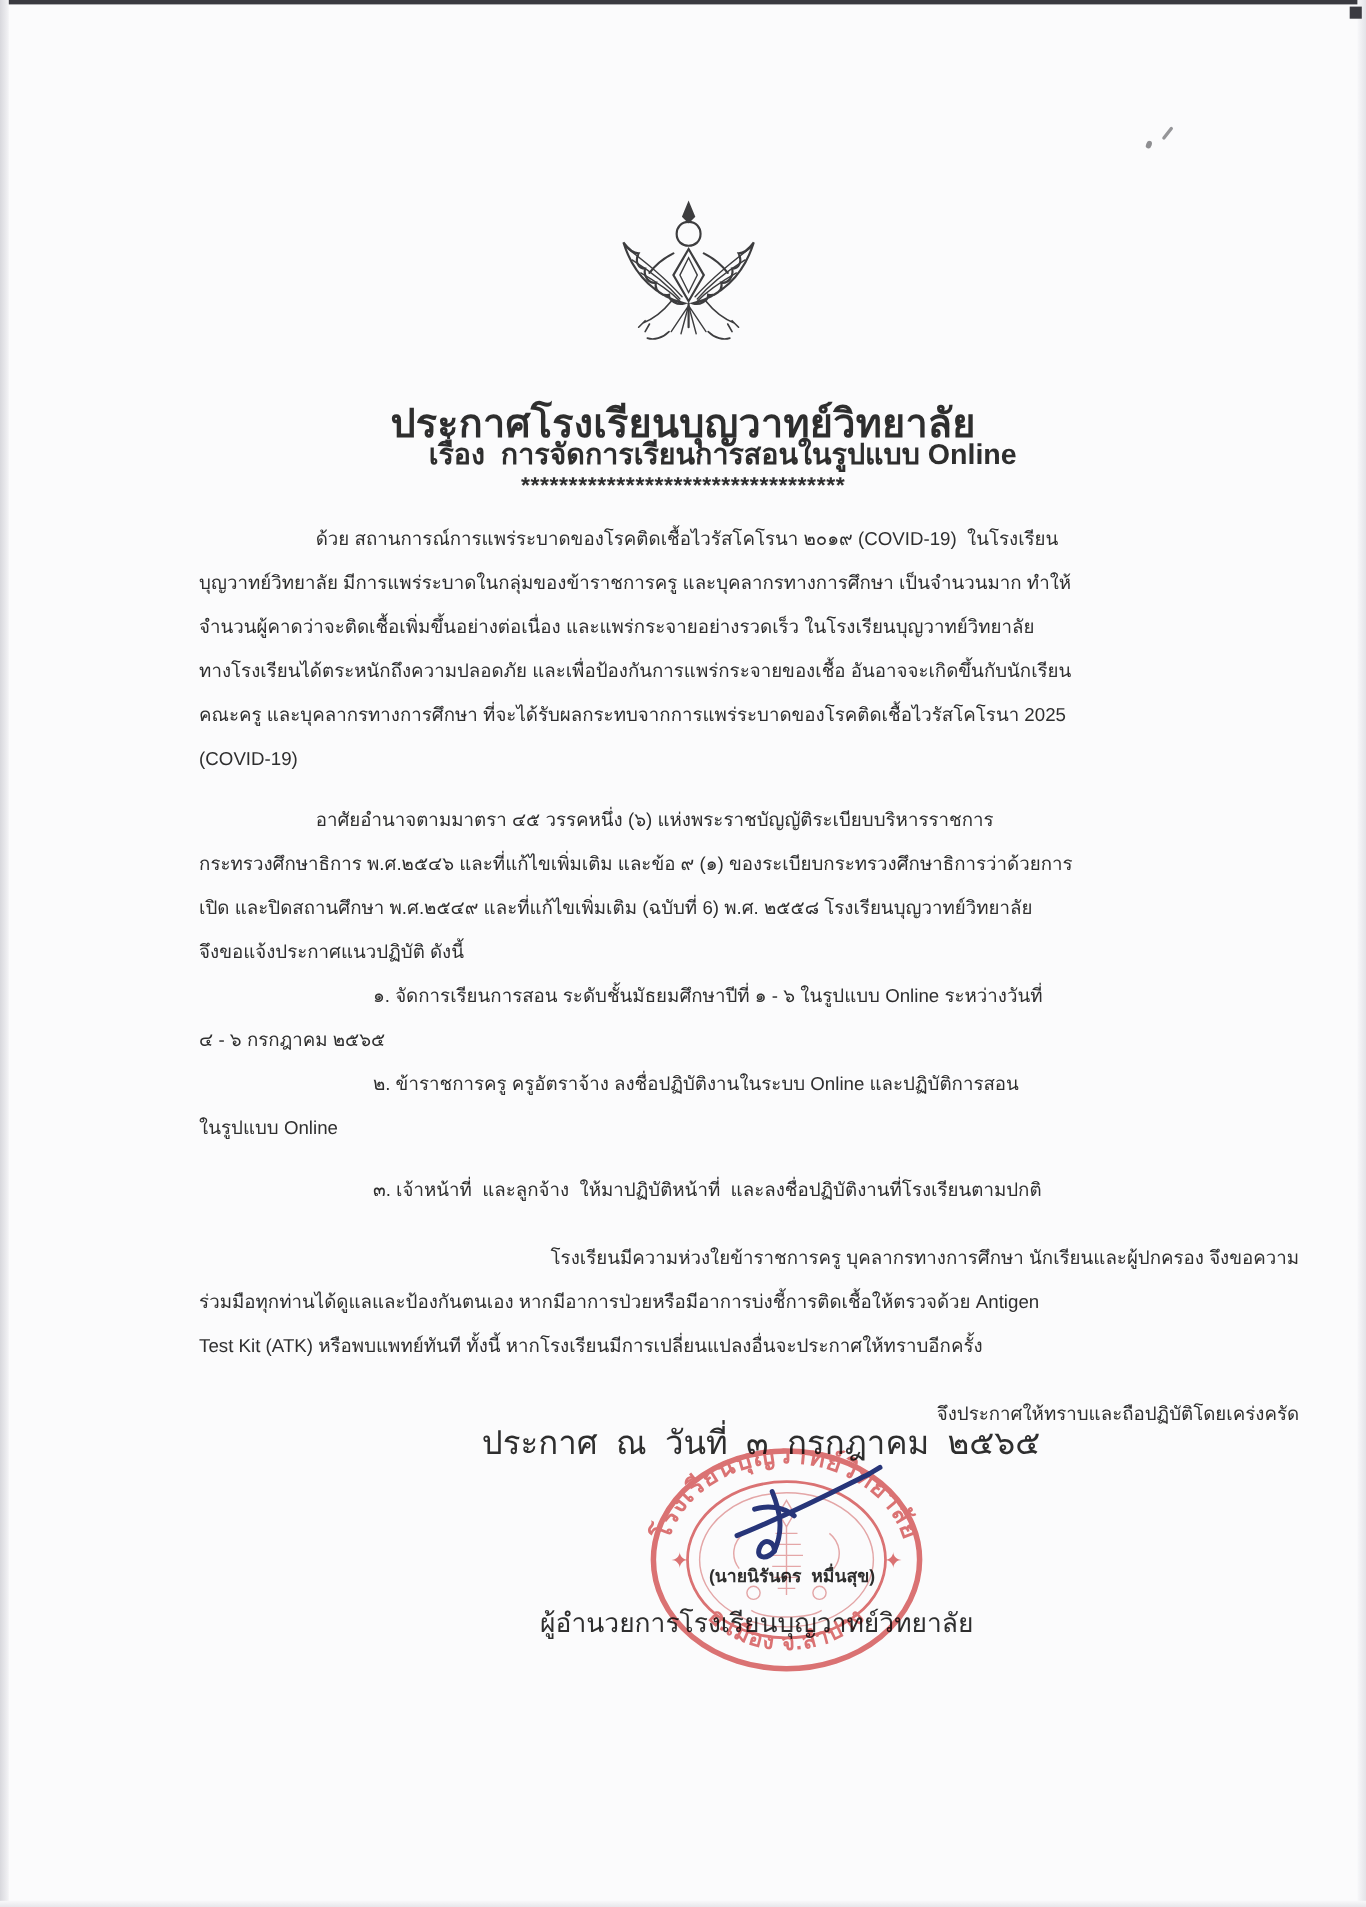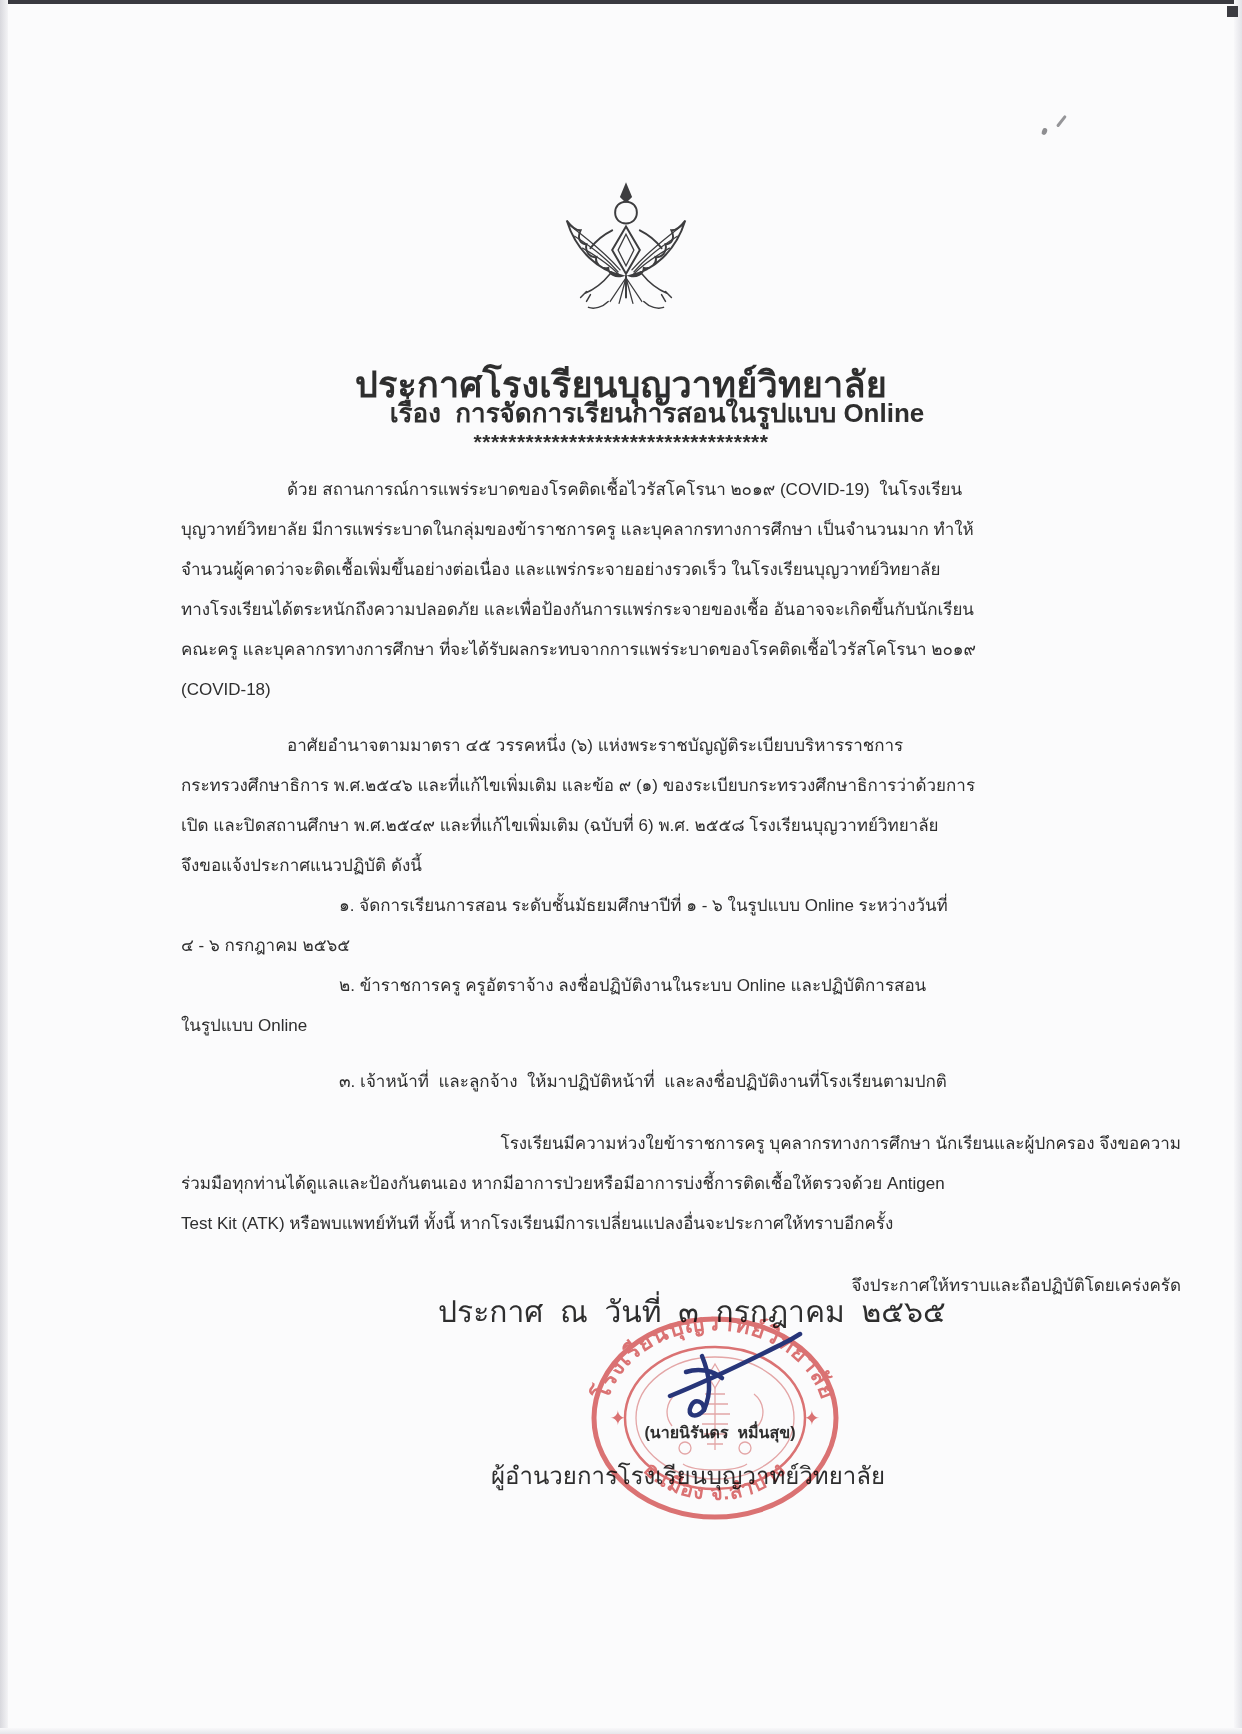--- a/index.html
+++ b/index.html
@@ -94,22 +94,22 @@
 
   <div class="doc-title">ประกาศโรงเรียนบุญวาทย์วิทยาลัย</div>
   <div class="doc-subject">เรื่อง  การจัดการเรียนการสอนในรูปแบบ Online</div>
   <div class="doc-divider">**********************************</div>
 
   <div class="body-text">
       <div class="line ind1">ด้วย สถานการณ์การแพร่ระบาดของโรคติดเชื้อไวรัสโคโรนา ๒๐๑๙ (COVID-19)  ในโรงเรียน</div>
       <div class="line">บุญวาทย์วิทยาลัย มีการแพร่ระบาดในกลุ่มของข้าราชการครู และบุคลากรทางการศึกษา เป็นจำนวนมาก ทำให้</div>
       <div class="line">จำนวนผู้คาดว่าจะติดเชื้อเพิ่มขึ้นอย่างต่อเนื่อง และแพร่กระจายอย่างรวดเร็ว ในโรงเรียนบุญวาทย์วิทยาลัย</div>
       <div class="line">ทางโรงเรียนได้ตระหนักถึงความปลอดภัย และเพื่อป้องกันการแพร่กระจายของเชื้อ อันอาจจะเกิดขึ้นกับนักเรียน</div>
-      <div class="line">คณะครู และบุคลากรทางการศึกษา ที่จะได้รับผลกระทบจากการแพร่ระบาดของโรคติดเชื้อไวรัสโคโรนา ๒๐๑๙</div>
-      <div class="line">(COVID-18)</div>
+      <div class="line">คณะครู และบุคลากรทางการศึกษา ที่จะได้รับผลกระทบจากการแพร่ระบาดของโรคติดเชื้อไวรัสโคโรนา 2025</div>
+      <div class="line">(COVID-19)</div>
       <div class="line ind1 gap">อาศัยอำนาจตามมาตรา ๔๕ วรรคหนึ่ง (๖) แห่งพระราชบัญญัติระเบียบบริหารราชการ</div>
       <div class="line">กระทรวงศึกษาธิการ พ.ศ.๒๕๔๖ และที่แก้ไขเพิ่มเติม และข้อ ๙ (๑) ของระเบียบกระทรวงศึกษาธิการว่าด้วยการ</div>
       <div class="line">เปิด และปิดสถานศึกษา พ.ศ.๒๕๔๙ และที่แก้ไขเพิ่มเติม (ฉบับที่ 6) พ.ศ. ๒๕๕๘ โรงเรียนบุญวาทย์วิทยาลัย</div>
       <div class="line">จึงขอแจ้งประกาศแนวปฏิบัติ ดังนี้</div>
       <div class="line ind2">๑. จัดการเรียนการสอน ระดับชั้นมัธยมศึกษาปีที่ ๑ - ๖ ในรูปแบบ Online ระหว่างวันที่</div>
       <div class="line">๔ - ๖ กรกฎาคม ๒๕๖๕</div>
       <div class="line ind2">๒. ข้าราชการครู ครูอัตราจ้าง ลงชื่อปฏิบัติงานในระบบ Online และปฏิบัติการสอน</div>
       <div class="line">ในรูปแบบ Online</div>
       <div class="line ind2 gap">๓. เจ้าหน้าที่  และลูกจ้าง  ให้มาปฏิบัติหน้าที่  และลงชื่อปฏิบัติงานที่โรงเรียนตามปกติ</div>
       <div class="line ind1 gap2">โรงเรียนมีความห่วงใยข้าราชการครู บุคลากรทางการศึกษา นักเรียนและผู้ปกครอง จึงขอความ</div>

